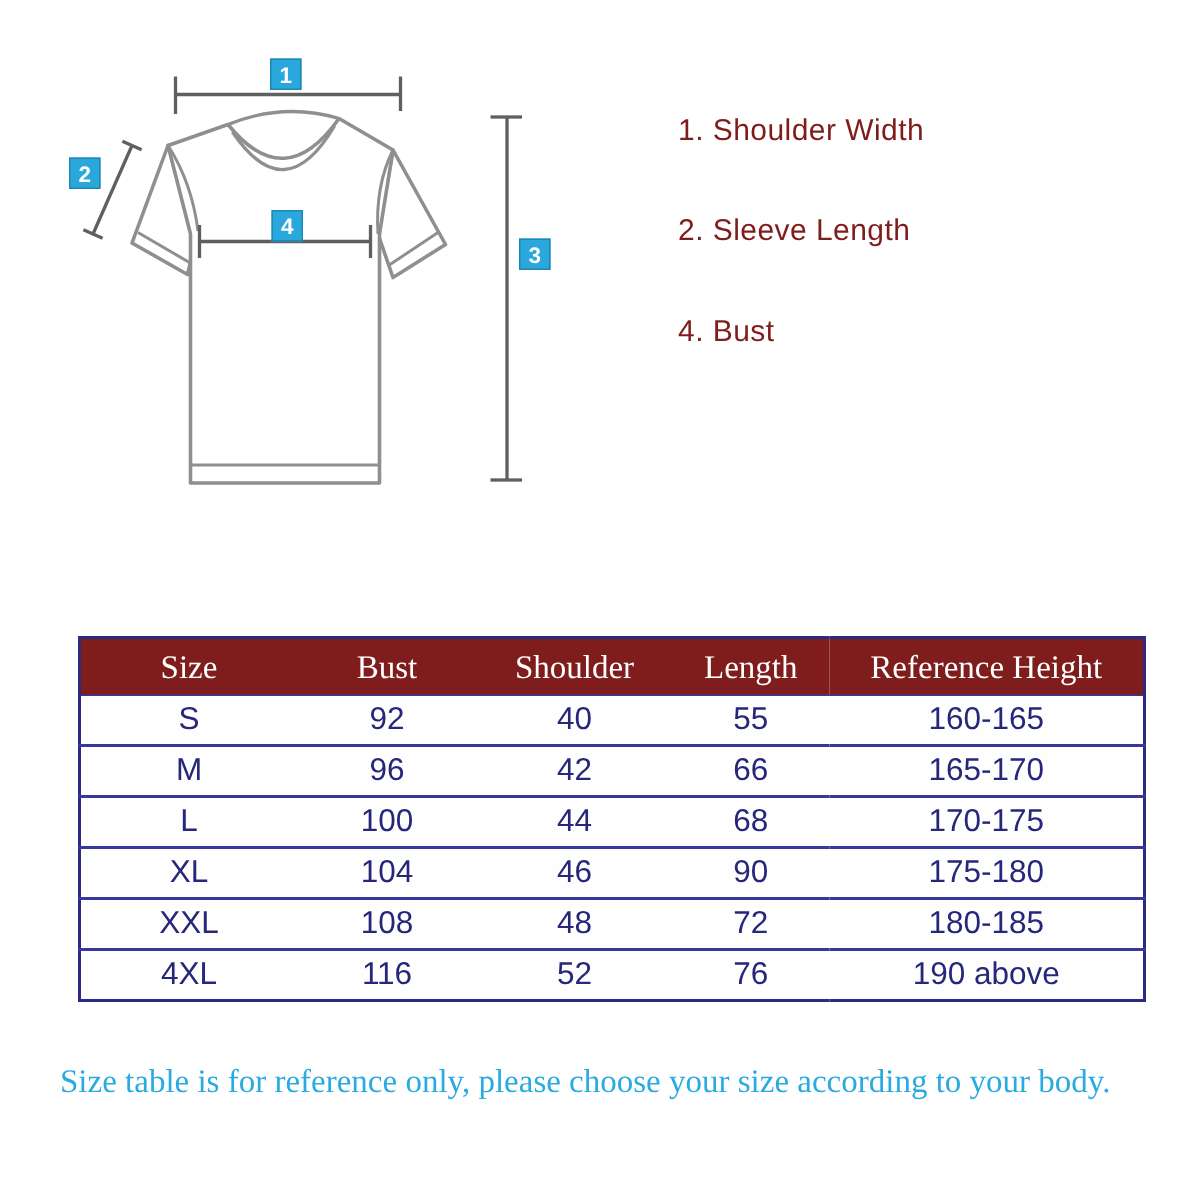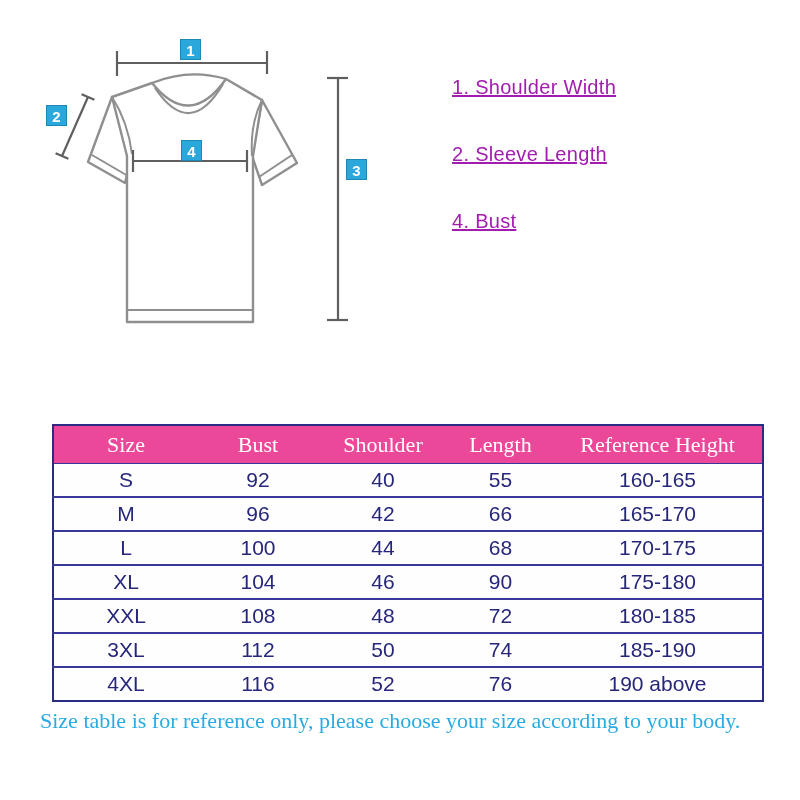--- a/index.html
+++ b/index.html
@@ -9,36 +9,36 @@
   }
   
   .diagram-svg{position:absolute;left:0;top:0;}
   .badge{
     position:absolute;width:21px;height:21px;background:#2aa7db;border:1px solid #1e87b6;
     color:#ffffff;font-family:"Liberation Sans",sans-serif;font-weight:bold;font-size:15px;
     line-height:21px;text-align:center;box-sizing:border-box;
   }
   .legend{position:absolute;left:452px;top:77px;}
   .legend-item{
-    font-family:"Liberation Sans",sans-serif;font-size:20px;color:#a21caf;
-    text-decoration:underline;margin:0 0 47px 0;height:20px;line-height:20px;
+    font-family:"Liberation Sans",sans-serif;font-size:20px;color:#7f1d1d;
+    margin:0 0 47px 0;height:20px;line-height:20px;
     letter-spacing:0.3px;
   }
   
   .unit{position:absolute;right:38px;top:394px;white-space:nowrap;margin-top:31px;}
   .unit-word{font-family:"Liberation Serif",serif;font-size:22px;color:#1d1d1d;}
   .unit-colon{font-family:"Liberation Sans",sans-serif;font-size:15px;font-weight:bold;color:#1d1d1d;padding:0 3px 0 5px;}
   .unit-value{font-family:"Liberation Sans",sans-serif;font-size:16px;font-weight:bold;color:#1d1d1d;}
   
   .size-table{
     position:absolute;left:52px;top:424px;width:710px;border-collapse:collapse;
     table-layout:fixed;border:2px solid #2b2b85;
   }
   .size-table thead th{
-    background:#ec4899;color:#ffffff;font-family:"Liberation Serif",serif;
+    background:#7f1d1d;color:#ffffff;font-family:"Liberation Serif",serif;
     font-size:22px;font-weight:normal;height:37px;padding:0;text-align:center;
   }
   .size-table tbody td{
     height:32px;padding:0;text-align:center;vertical-align:middle;
     font-family:"Liberation Sans",sans-serif;font-size:21px;color:#26267a;
     background:#fefefe;
   }
   .size-table tbody tr+tr td{border-top:2px solid #38389a;}
   .size-table tbody tr:first-child td{border-top:1px solid #38389a;}
   
@@ -167,27 +167,20 @@
         <td>175-180</td>
       </tr>
       <tr>
         <td>XXL</td>
         <td>108</td>
         <td>48</td>
         <td>72</td>
         <td>180-185</td>
       </tr>
       <tr>
-        <td>3XL</td>
-        <td>112</td>
-        <td>50</td>
-        <td>74</td>
-        <td>185-190</td>
-      </tr>
-      <tr>
         <td>4XL</td>
         <td>116</td>
         <td>52</td>
         <td>76</td>
         <td>190 above</td>
       </tr>
     </tbody>
   </table>
 
   <div class="footnote n2">Size table is for reference only, please choose your size according to your body.</div>

